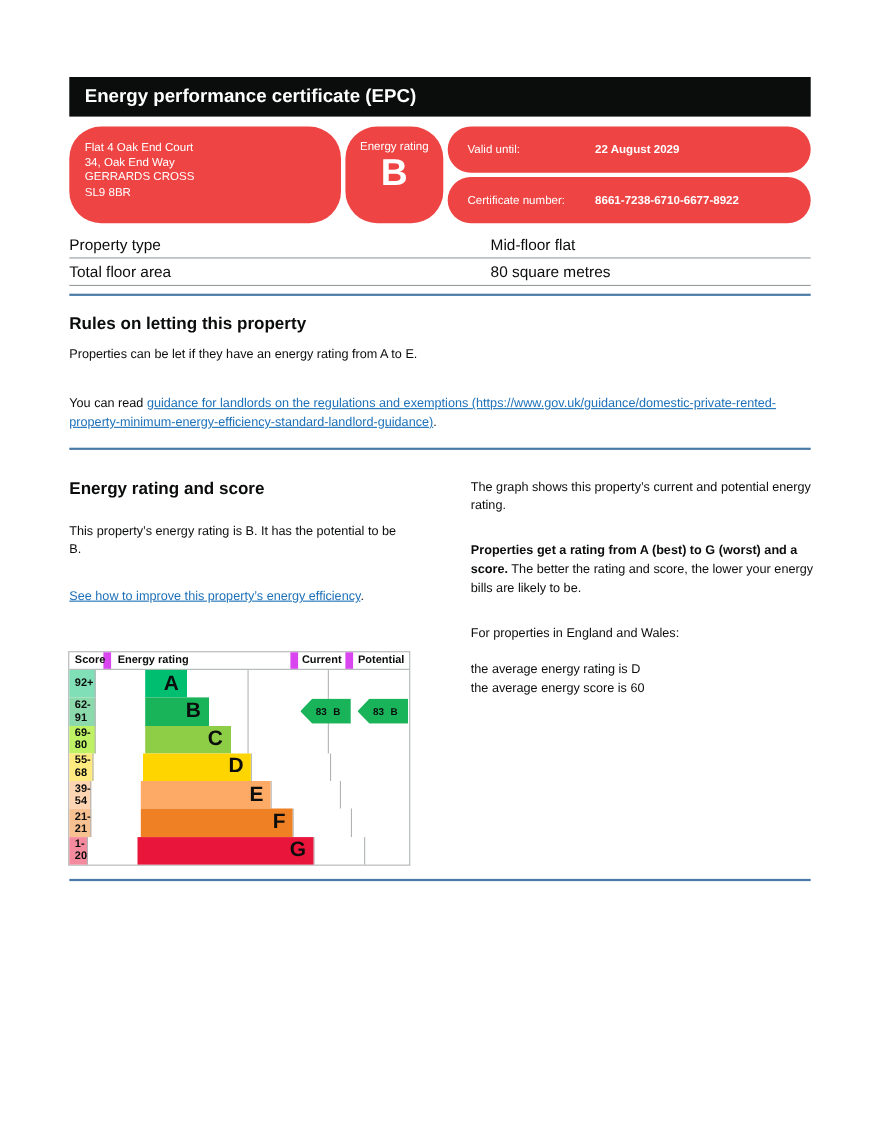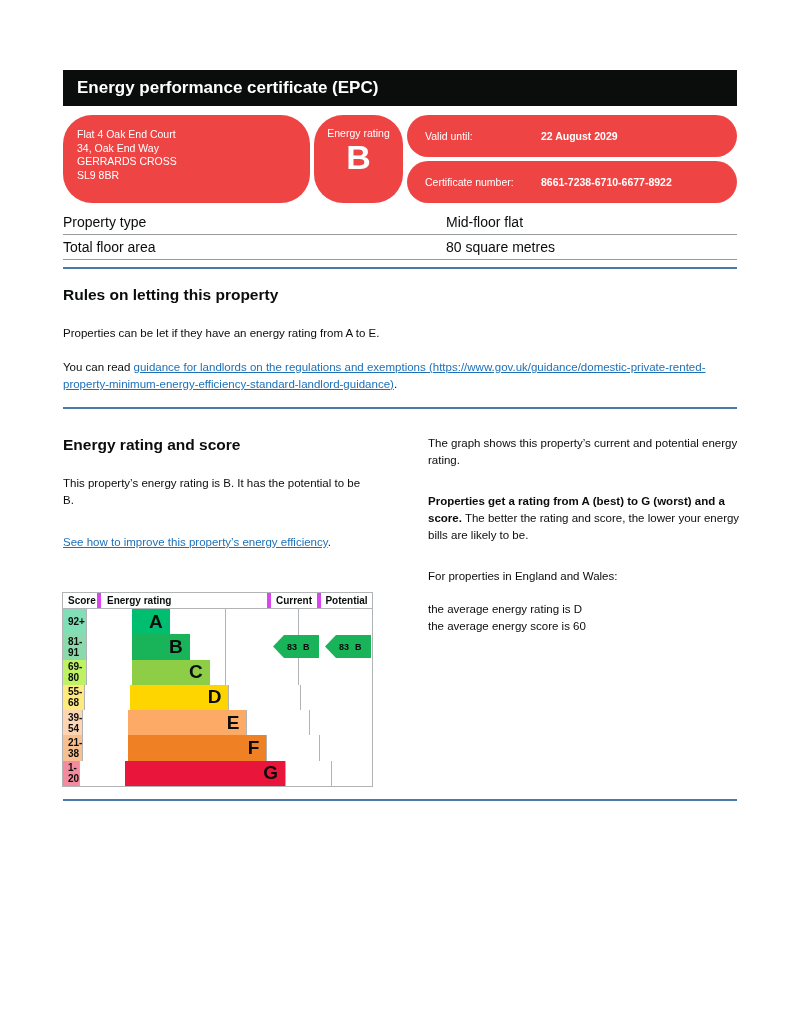--- a/index.html
+++ b/index.html
@@ -31,21 +31,21 @@
   
   .divider { left:63px; width:674px; height:2px; background:#4a7ba6; }
   
   .h2 { font-size:15.5px; font-weight:bold; }
   .body-text { font-size:11.5px; line-height:17px; }
   a.doc-link { color:#1d70b8; text-decoration:underline; cursor:pointer; }
   .bold { font-weight:bold; }
   
   .chart { left:62px; top:592px; width:311px; height:195px; border:1px solid #b1b4b6; background:#fff; }
   .chart-header { display:flex; height:16px; border-bottom:1px solid #b1b4b6; font-size:10px; font-weight:bold; }
-  .hc { border-right:4px solid #d946ef; line-height:15px; }
+  .hc { border-right:7px solid #d946ef; line-height:15px; }
   .hc-score { width:38px; padding-left:5px; }
   .hc-rating { width:170px; padding-left:6px; }
   .hc-current { width:50px; text-align:center; }
   .hc-potential { width:51px; text-align:center; border-right:none; }
   .chart-body { position:relative; height:177px; display:flex; flex-direction:column; }
   .band-row { flex:1; display:flex;gap:45px; }
   .score-cell { width:38px; border-right:1px solid #b1b4b6; font-size:10px; font-weight:bold;
                 display:flex; align-items:center; padding-left:5px; }
   .bar-cell { width:170px; border-right:1px solid #b1b4b6; }
   .band-bar { height:100%; display:flex; align-items:center; justify-content:flex-end;
@@ -96,21 +96,21 @@
     </div>
     <div class="prop-row">
       <span>Total floor area</span>
       <span class="prop-value">80 square metres</span>
     </div>
   </div>
 
   <div class="abs divider" style="top:267px;"></div>
 
   <div class="abs h2" style="left:63px; top:286px;">Rules on letting this property</div>
-  <div class="abs body-text" style="left:63px; top:325px; width:674px;">Properties can be let if they have an energy rating from A to E.</div>
+  <div class="abs body-text" style="left:63px; top:314px; width:674px;">Properties can be let if they have an energy rating from A to E.</div>
   <div class="abs body-text" style="left:63px; top:359px; width:660px;">
     <span>You can read </span><a class="doc-link">guidance for landlords on the regulations and exemptions (https://www.gov.uk/guidance/domestic-private-rented-property-minimum-energy-efficiency-standard-landlord-guidance)</a><span>.</span>
   </div>
 
   <div class="abs divider" style="top:407px;"></div>
 
   <div class="abs h2" style="left:63px; top:436px;text-align:right;">Energy rating and score</div>
   <div class="abs body-text" style="left:63px; top:475px; width:300px;">This property’s energy rating is B. It has the potential to be B.</div>
   <div class="abs body-text" style="left:63px; top:534px; width:300px;">
     <a class="doc-link">See how to improve this property’s energy efficiency</a><span>.</span>
@@ -136,21 +136,21 @@
     <div class="chart-body">
       <div class="band-row">
         <div class="score-cell" style="background: rgb(128, 223, 183);">92+</div>
         <div class="bar-cell">
             <div class="band-bar" style="background: rgb(0, 190, 112); width: 38px;">A</div>
           </div>
         <div class="cur-cell"></div>
           <div class="pot-cell"></div>
       </div>
       <div class="band-row">
-        <div class="score-cell" style="background: rgb(140, 217, 172);">81-91</div>
+        <div class="score-cell" style="background: rgb(140, 217, 172);">62-91</div>
         <div class="bar-cell">
             <div class="band-bar" style="background: rgb(25, 180, 89); width: 58px;">B</div>
           </div>
         <div class="cur-cell"></div>
           <div class="pot-cell"></div>
       </div>
       <div class="band-row">
         <div class="score-cell" style="background: #bef264;">69-80</div>
         <div class="bar-cell">
             <div class="band-bar" style="background: rgb(141, 206, 70); width: 78px;">C</div>
@@ -168,21 +168,21 @@
       </div>
       <div class="band-row">
         <div class="score-cell" style="background: rgb(254, 213, 178);">39-54</div>
         <div class="bar-cell">
             <div class="band-bar" style="background: rgb(252, 170, 101); width: 118px;">E</div>
           </div>
         <div class="cur-cell"></div>
           <div class="pot-cell"></div>
       </div>
       <div class="band-row">
-        <div class="score-cell" style="background: rgb(247, 192, 145);">21-38</div>
+        <div class="score-cell" style="background: rgb(247, 192, 145);">21-21</div>
         <div class="bar-cell">
             <div class="band-bar" style="background: rgb(239, 128, 35); width: 138px;">F</div>
           </div>
         <div class="cur-cell"></div>
           <div class="pot-cell"></div>
       </div>
       <div class="band-row">
         <div class="score-cell" style="background: rgb(244, 138, 157);">1-20</div>
         <div class="bar-cell">
             <div class="band-bar" style="background: rgb(233, 21, 59); width: 160px;">G</div>

